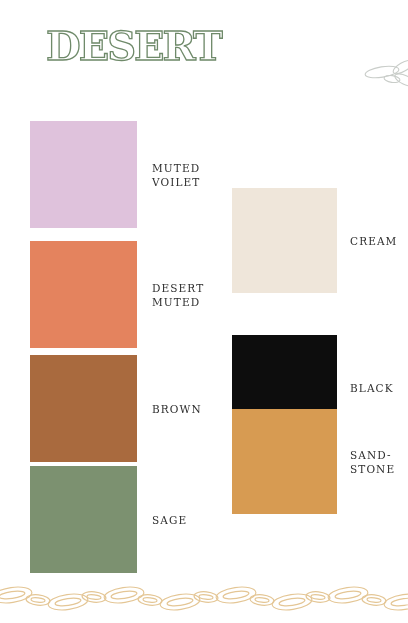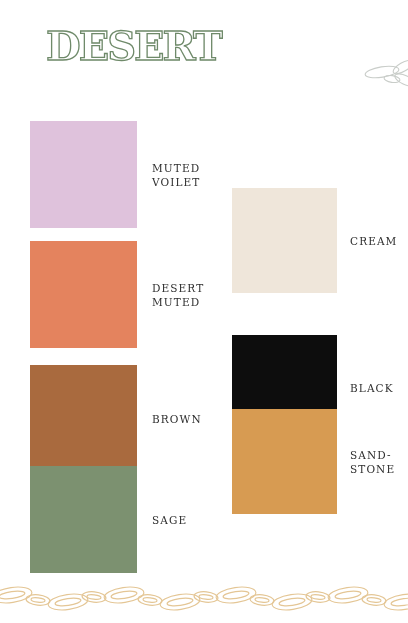--- a/index.html
+++ b/index.html
@@ -101,21 +101,21 @@
     <div class="label lbl-center" style="top: 39.5px; left: 122px;">MUTED
 VOILET</div>
   </div>
 
   <div class="swatch col-left" id="sw-l1" style="left: 30px; top: 241px; width: 107px; height: 107px;">
     <div class="chip" style="background: rgb(228, 131, 94); width: 107px; height: 107px;"></div>
     <div class="label lbl-center" style="top: 39.5px; left: 122px;">DESERT
 MUTED</div>
   </div>
 
-  <div class="swatch col-left" id="sw-l2" style="left: 30px; top: 355px; width: 107px; height: 107px; margin-top: 10px;">
+  <div class="swatch col-left" id="sw-l2" style="left: 30px; top: 355px; width: 107px; height: 107px;">
     <div class="chip" style="background: rgb(169, 106, 62); width: 107px; height: 107px;"></div>
     <div class="label lbl-center" style="top: 46.5px; left: 122px;">BROWN</div>
   </div>
 
   <div class="swatch col-left" id="sw-l3" style="left: 30px; top: 466px; width: 107px; height: 100px;">
     <div class="chip" style="background: rgb(124, 145, 112); width: 107px; height: 107px;"></div>
     <div class="label lbl-center" style="top: 46.5px; left: 122px;">SAGE</div>
   </div>
 
   <div class="swatch col-right" id="sw-r0" style="left: 232px; top: 188px; width: 105px; height: 115px;">

